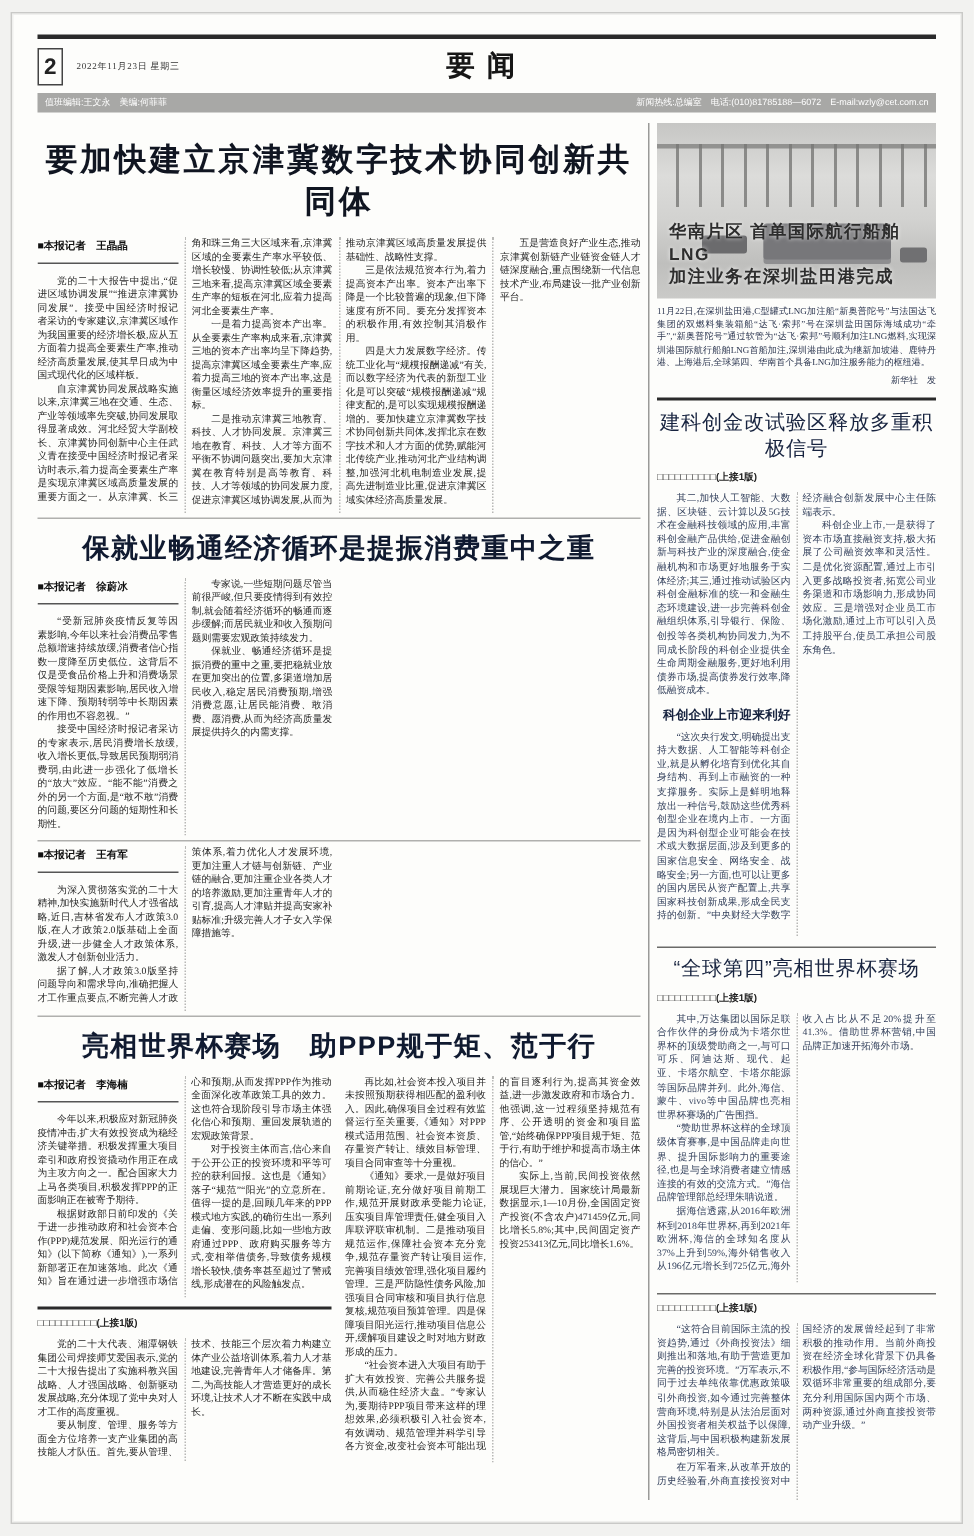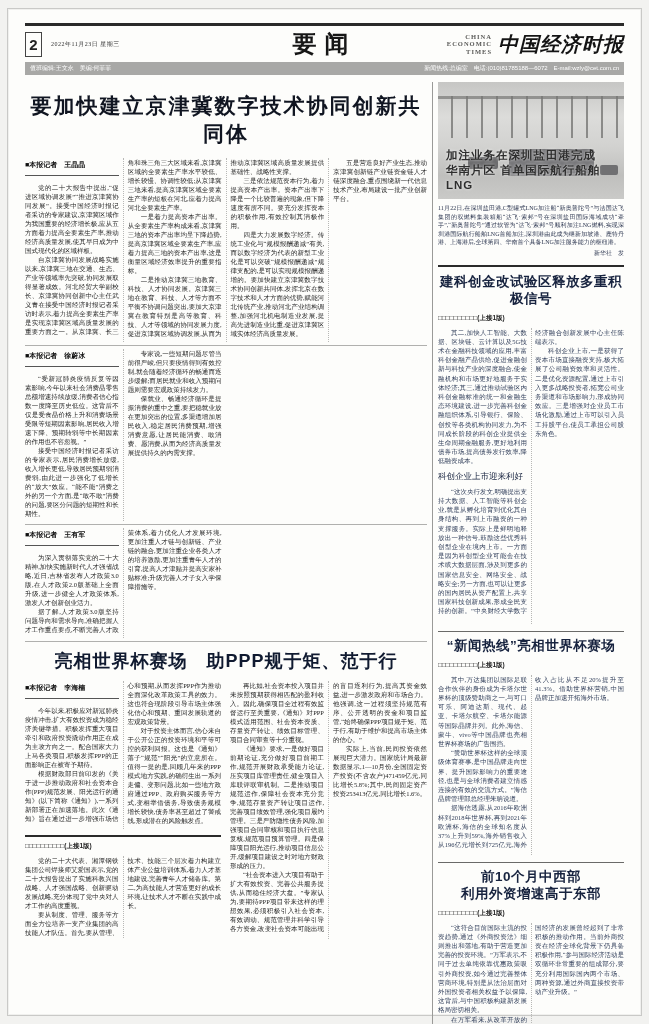--- a/index.html
+++ b/index.html
@@ -8,21 +8,21 @@
            border:1px solid #c9c9c7; box-shadow:inset 0 0 0 1px #f0f0ee; }
   .inner { margin:0 17px; position:relative; }
   .top-rule { border-top:3px solid #2a2a2a; margin-top:14px; }
 
   
   .header-row { position:relative; height:36px; display:flex; align-items:center; }
   .pagenum-box { width:17px; height:25px; border:1.5px solid #444; color:#222;
                  font-family:"Liberation Sans",sans-serif; font-size:15px; font-weight:bold;
                  display:flex; align-items:center; justify-content:center; }
   .date-line { font-size:6px; color:#333; margin-left:9px; letter-spacing:.5px; }
-  .section-title { position:absolute; left:50%; transform:translateX(-50%); font-size:24px;
+  .section-title { position:absolute; left:50%; transform:translateX(-50%); font-size:19px;
                    font-weight:900; letter-spacing:8px; color:#161616; font-family:"Liberation Sans",sans-serif; }
   .masthead { margin-left:auto; display:flex; align-items:center; gap:6px; }
   .masthead-en { font-family:"Liberation Serif",serif; font-size:6.5px; font-weight:bold; color:#5a5a58;
                  text-align:right; line-height:7.5px; letter-spacing:1px; }
   .masthead-cn { font-size:20px; font-weight:900; font-style:italic; color:#141414;
                  font-family:"DejaVu Serif",serif; letter-spacing:1px; }
   .info-bar { height:13px; background:#a8a8a6; color:#ffffff; display:flex; align-items:center;
               justify-content:space-between; padding:0 5px; font-size:6px;
               font-family:"Liberation Sans",sans-serif; }
 
@@ -70,50 +70,42 @@
   .ship-small { position:absolute; bottom:30px; left:16%; width:16%; height:12px; background:#6b6b6d; border-radius:2px; }
   .tug { position:absolute; bottom:24px; right:3%; width:10%; height:10px; background:#707072; border-radius:2px; }
   .photo-overlay { position:absolute; left:8px; bottom:6px; color:#2d2d2d; font-weight:900;
                    font-size:11.5px; line-height:15px; letter-spacing:1px;
                    font-family:"Liberation Sans",sans-serif; text-shadow:0 0 3px rgba(255,255,255,.8); }
   .photo-caption { font-size:6px; line-height:8.5px; text-align:justify; margin-top:5px; color:#2c3document;
                    color:#2c3650; }
   .photo-credit { font-size:6px; text-align:right; margin-top:2px; color:#2c3650; }
   .thick-rule { border-top:2px solid #2a2a2a; margin:7px 0 6px; }
   .side-rule { border-top:1px solid #6a6a68; margin:7px 0 5px; }
-  h3.s-head { font-size:13.5px; font-weight:700; text-align:center; color:#17233f;
+  h3.s-head { font-size:13.5px; font-weight:400; text-align:center; color:#17233f;
               margin:3px 0 7px; letter-spacing:.5px; font-family:"Liberation Sans",sans-serif; line-height:17px; }
   .side-cols { column-count:2; column-gap:8px; column-rule:1px dotted #b8b8b6; column-fill:auto;
                overflow:hidden; font-size:6.5px; line-height:9.2px; text-align:justify; color:#33405c; }
   .h-s1 { height:296px; }
   .h-s2 { height:180px; }
   .h-s3 { height:118px; }
-  h4.sub-head { font-size:8.5px; font-weight:400; text-align:left; color:#17233f;
+  h4.sub-head { font-size:8.5px; font-weight:700; text-align:right; color:#17233f;
                 margin:6px 0; font-family:"Liberation Sans",sans-serif; }
   .flow { display:contents; }
 </style>
 </head>
 <body>
 
 <div class="sheet">
   <div class="inner">
     <div class="top-rule"></div>
 
     <div class="header-row">
       <div class="pagenum-box">2</div>
       <div class="date-line">2022年11月23日 星期三</div>
       <div class="section-title">要闻</div>
-      <div class="masthead">
-        <div class="masthead-en">
-          <div>CHINA</div>
-          <div>ECONOMIC</div>
-          <div>TIMES</div>
-        </div>
-        <div class="masthead-cn">中国经济时报</div>
-      </div>
     </div>
 
     <div class="info-bar">
       <span>值班编辑:王文永　美编:何菲菲</span>
       <span>新闻热线:总编室　电话:(010)81785188—6072　E-mail:wzly@cet.com.cn</span>
     </div>
 
     <div class="content">
 
       <div class="main">
@@ -122,20 +114,21 @@
           <h1 class="a-head">要加快建立京津冀数字技术协同创新共同体</h1>
           <div class="cols cols-4 h-a1">
             <div class="byline">■本报记者　王晶晶</div>
             <div class="flow"><p>党的二十大报告中提出,“促进区域协调发展”“推进京津冀协同发展”。接受中国经济时报记者采访的专家建议,京津冀区域作为我国重要的经济增长极,应从五方面着力提高全要素生产率,推动经济高质量发展,使其早日成为中国式现代化的区域样板。</p><p>自京津冀协同发展战略实施以来,京津冀三地在交通、生态、产业等领域率先突破,协同发展取得显著成效。河北经贸大学副校长、京津冀协同创新中心主任武义青在接受中国经济时报记者采访时表示,着力提高全要素生产率是实现京津冀区域高质量发展的重要方面之一。从京津冀、长三角和珠三角三大区域来看,京津冀区域的全要素生产率水平较低、增长较慢、协调性较低;从京津冀三地来看,提高京津冀区域全要素生产率的短板在河北,应着力提高河北全要素生产率。</p><p>一是着力提高资本产出率。从全要素生产率构成来看,京津冀三地的资本产出率均呈下降趋势,提高京津冀区域全要素生产率,应着力提高三地的资本产出率,这是衡量区域经济效率提升的重要指标。</p><p>二是推动京津冀三地教育、科技、人才协同发展。京津冀三地在教育、科技、人才等方面不平衡不协调问题突出,要加大京津冀在教育特别是高等教育、科技、人才等领域的协同发展力度,促进京津冀区域协调发展,从而为推动京津冀区域高质量发展提供基础性、战略性支撑。</p><p>三是依法规范资本行为,着力提高资本产出率。资本产出率下降是一个比较普遍的现象,但下降速度有所不同。要充分发挥资本的积极作用,有效控制其消极作用。</p><p>四是大力发展数字经济。传统工业化与“规模报酬递减”有关,而以数字经济为代表的新型工业化是可以突破“规模报酬递减”规律支配的,是可以实现规模报酬递增的。要加快建立京津冀数字技术协同创新共同体,发挥北京在数字技术和人才方面的优势,赋能河北传统产业,推动河北产业结构调整,加强河北机电制造业发展,提高先进制造业比重,促进京津冀区域实体经济高质量发展。</p><p>五是营造良好产业生态,推动京津冀创新链产业链资金链人才链深度融合,重点围绕新一代信息技术产业,布局建设一批产业创新平台。</p></div>
           </div>
         </div>
 
         <div class="a-rule"></div>
 
         <div class="article">
+          <h2 class="a-head">保就业畅通经济循环是提振消费重中之重</h2>
           <div class="cols cols-4 h-a2">
             <div class="byline">■本报记者　徐蔚冰</div>
             <div class="flow"><p>“受新冠肺炎疫情反复等因素影响,今年以来社会消费品零售总额增速持续放缓,消费者信心指数一度降至历史低位。这背后不仅是受食品价格上升和消费场景受限等短期因素影响,居民收入增速下降、预期转弱等中长期因素的作用也不容忽视。”</p><p>接受中国经济时报记者采访的专家表示,居民消费增长放缓,收入增长更低,导致居民预期弱消费弱,由此进一步强化了低增长的“放大”效应。“能不能”消费之外的另一个方面,是“敢不敢”消费的问题,要区分问题的短期性和长期性。</p><p>专家说,一些短期问题尽管当前很严峻,但只要疫情得到有效控制,就会随着经济循环的畅通而逐步缓解;而居民就业和收入预期问题则需要宏观政策持续发力。</p><p>保就业、畅通经济循环是提振消费的重中之重,要把稳就业放在更加突出的位置,多渠道增加居民收入,稳定居民消费预期,增强消费意愿,让居民能消费、敢消费、愿消费,从而为经济高质量发展提供持久的内需支撑。</p></div>
           </div>
         </div>
 
         <div class="a-rule"></div>
 
         <div class="article">
           <div class="cols cols-4 h-a3">
@@ -174,56 +167,52 @@
       <div class="vrule"></div>
 
       <div class="side">
 
         <div class="photo">
           <div class="cranes"></div>
           <div class="ship-small"></div>
           <div class="ship-main"></div>
           <div class="tug"></div>
           <div class="photo-overlay">
+            <div>华南片区 首单国际航行船舶LNG</div>
             <div>加注业务在深圳盐田港完成</div>
-            <div>华南片区 首单国际航行船舶LNG</div>
           </div>
         </div>
         <div class="photo-caption">11月22日,在深圳盐田港,C型罐式LNG加注船“新奥普陀号”与法国达飞集团的双燃料集装箱船“达飞·索邦”号在深圳盐田国际海域成功“牵手”,“新奥普陀号”通过软管为“达飞·索邦”号顺利加注LNG燃料,实现深圳港国际航行船舶LNG首船加注,深圳港由此成为继新加坡港、鹿特丹港、上海港后,全球第四、华南首个具备LNG加注服务能力的枢纽港。</div>
         <div class="photo-credit">新华社　发</div>
 
         <div class="thick-rule"></div>
 
         <div>
           <h3 class="s-head">建科创金改试验区释放多重积极信号</h3>
           <div class="marker">□□□□□□□□□□(上接1版)</div>
           <div class="side-cols h-s1">
             <div class="flow"><p>其二,加快人工智能、大数据、区块链、云计算以及5G技术在金融科技领域的应用,丰富科创金融产品供给,促进金融创新与科技产业的深度融合,使金融机构和市场更好地服务于实体经济;其三,通过推动试验区内科创金融标准的统一和金融生态环境建设,进一步完善科创金融组织体系,引导银行、保险、创投等各类机构协同发力,为不同成长阶段的科创企业提供全生命周期金融服务,更好地利用债券市场,提高债券发行效率,降低融资成本。</p></div>
             <h4 class="sub-head">科创企业上市迎来利好</h4>
             <div class="flow"><p>“这次央行发文,明确提出支持大数据、人工智能等科创企业,就是从孵化培育到优化其自身结构、再到上市融资的一种支撑服务。实际上是鲜明地释放出一种信号,鼓励这些优秀科创型企业在境内上市。一方面是因为科创型企业可能会在技术或大数据层面,涉及到更多的国家信息安全、网络安全、战略安全;另一方面,也可以让更多的国内居民从资产配置上,共享国家科技创新成果,形成全民支持的创新。”中央财经大学数字经济融合创新发展中心主任陈端表示。</p><p>科创企业上市,一是获得了资本市场直接融资支持,极大拓展了公司融资效率和灵活性。二是优化资源配置,通过上市引入更多战略投资者,拓宽公司业务渠道和市场影响力,形成协同效应。三是增强对企业员工市场化激励,通过上市可以引入员工持股平台,使员工承担公司股东角色。</p></div>
           </div>
         </div>
 
         <div class="side-rule"></div>
 
         <div>
-          <h3 class="s-head">“新闻热线”亮相世界杯赛场</h3>
+          <h3 class="s-head">“全球第四”亮相世界杯赛场</h3>
           <div class="marker">□□□□□□□□□□(上接1版)</div>
           <div class="side-cols h-s2">
             <div class="flow"><p>其中,万达集团以国际足联合作伙伴的身份成为卡塔尔世界杯的顶级赞助商之一,与可口可乐、阿迪达斯、现代、起亚、卡塔尔航空、卡塔尔能源等国际品牌并列。此外,海信、蒙牛、vivo等中国品牌也亮相世界杯赛场的广告围挡。</p><p>“赞助世界杯这样的全球顶级体育赛事,是中国品牌走向世界、提升国际影响力的重要途径,也是与全球消费者建立情感连接的有效的交流方式。”海信品牌管理部总经理朱聃说道。</p><p>据海信透露,从2016年欧洲杯到2018年世界杯,再到2021年欧洲杯,海信的全球知名度从37%上升到59%,海外销售收入从196亿元增长到725亿元,海外收入占比从不足20%提升至41.3%。借助世界杯营销,中国品牌正加速开拓海外市场。</p></div>
           </div>
         </div>
 
         <div class="side-rule"></div>
 
         <div>
-          <h3 class="s-head">
-            <div>前10个月中西部</div>
-            <div>利用外资增速高于东部</div>
-          </h3>
           <div class="marker">□□□□□□□□□□(上接1版)</div>
           <div class="side-cols h-s3">
             <div class="flow"><p>“这符合目前国际主流的投资趋势,通过《外商投资法》细则推出和落地,有助于营造更加完善的投资环境。”万军表示,不同于过去单纯依靠优惠政策吸引外商投资,如今通过完善整体营商环境,特别是从法治层面对外国投资者相关权益予以保障,这背后,与中国积极构建新发展格局密切相关。</p><p>在万军看来,从改革开放的历史经验看,外商直接投资对中国经济的发展曾经起到了非常积极的推动作用。当前外商投资在经济全球化背景下仍具备积极作用,“参与国际经济活动是双循环非常重要的组成部分,要充分利用国际国内两个市场、两种资源,通过外商直接投资带动产业升级。”</p></div>
           </div>
         </div>
 
       </div>
     </div>
   </div>
 </div>

